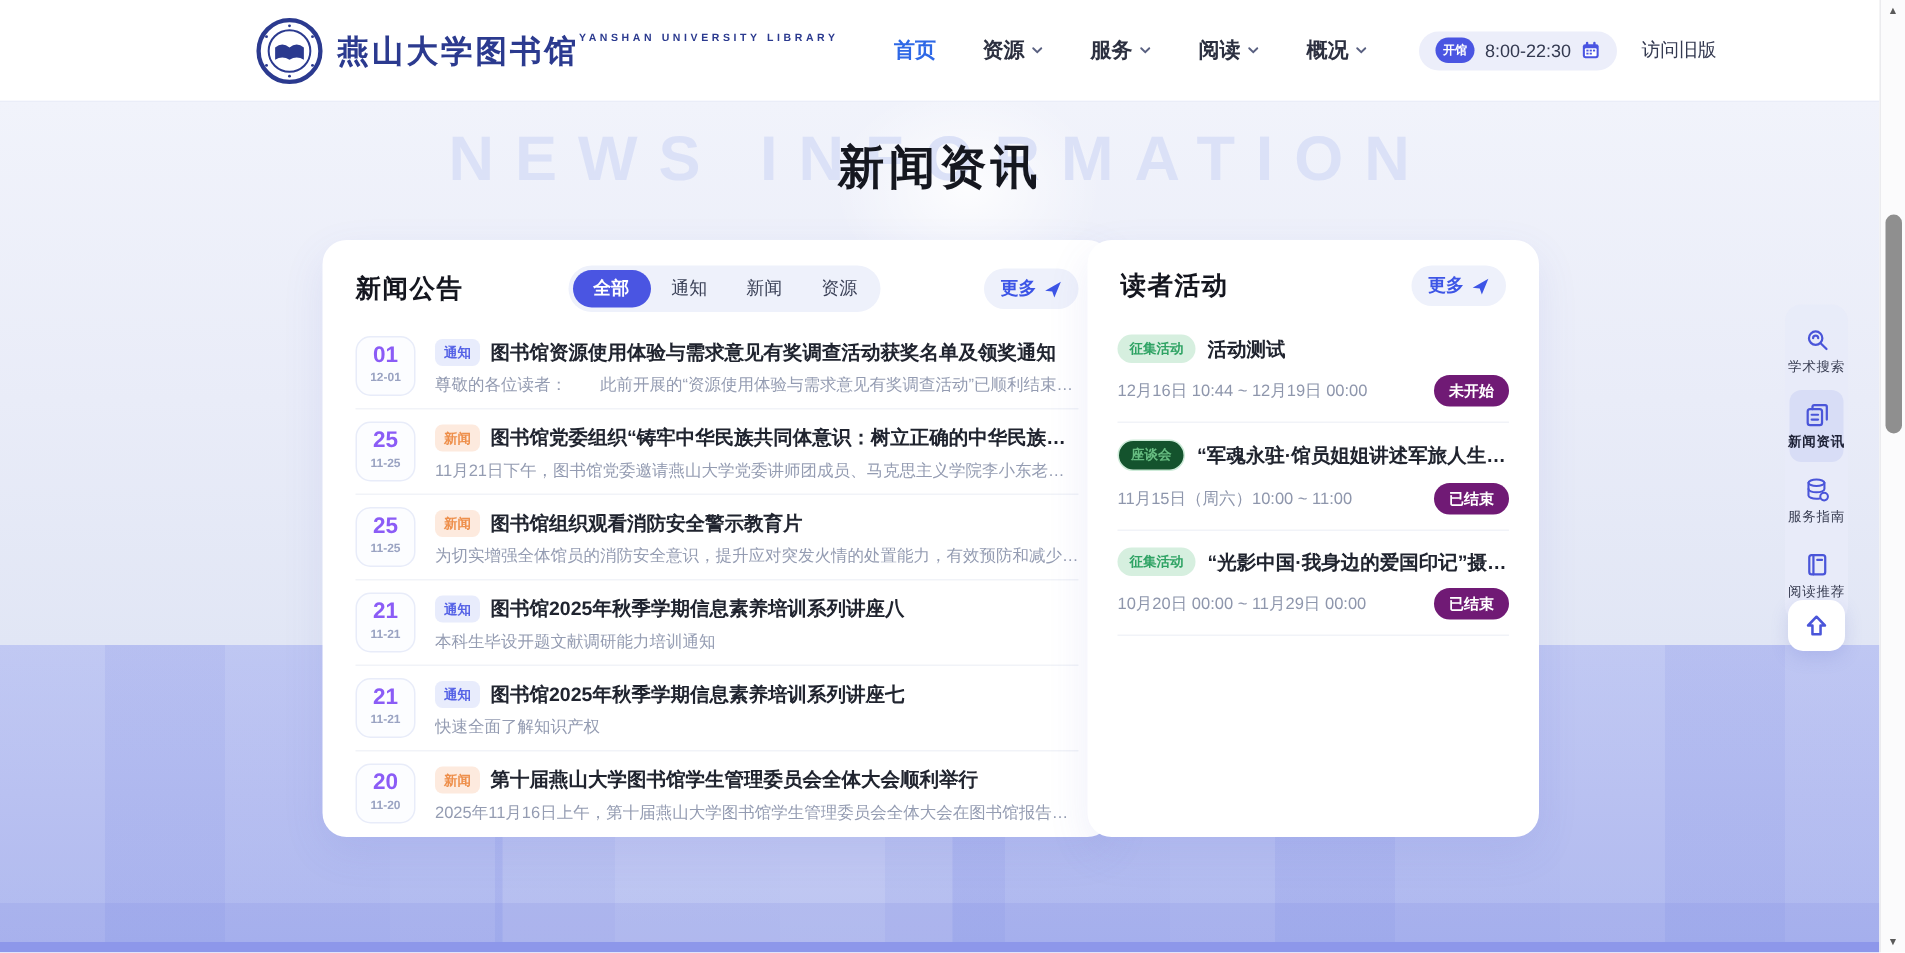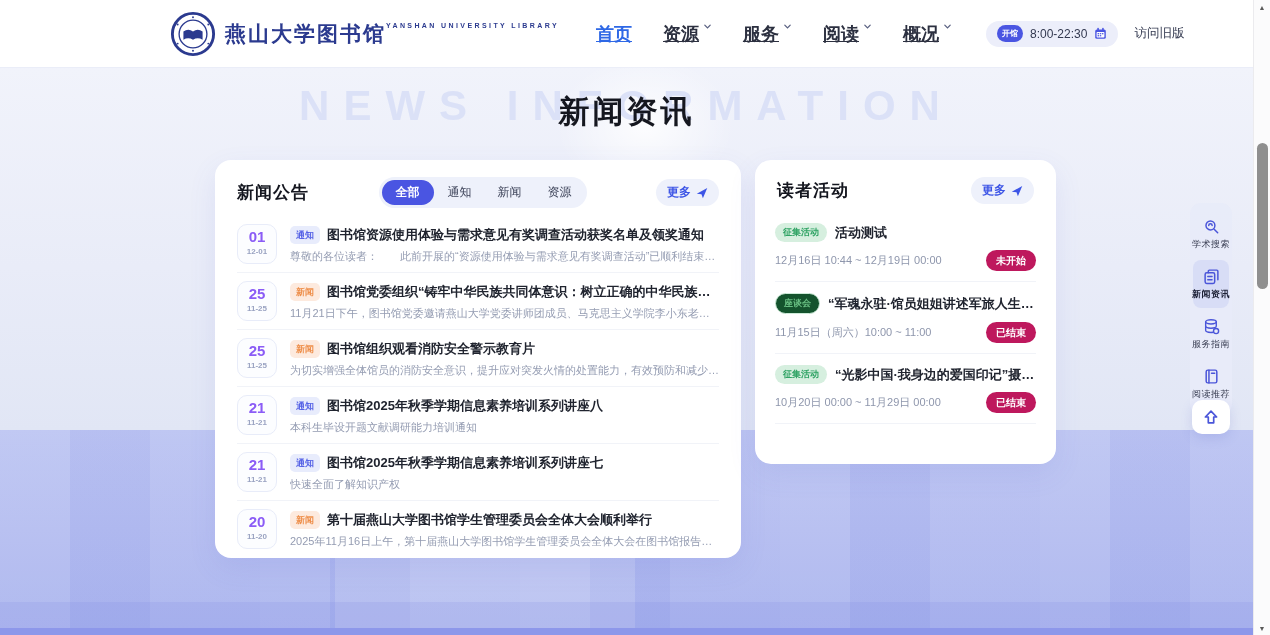--- a/index.html
+++ b/index.html
@@ -7,21 +7,21 @@
   .page { position:relative; width:1270px; height:635px; background:#fff; overflow:hidden; }
 
   
   .site-header { position:absolute; left:0; top:0; width:1253px; height:67px; background:#fff;
     display:flex; align-items:center; z-index:6; padding-left:170px; box-shadow:0 1px 0 rgba(120,130,200,0.05); }
   .logo { display:flex; align-items:center; gap:9px; cursor:pointer; }
   .logo-text { display:flex; flex-direction:row; }
   .logo-cn { font-size:21px; font-weight:bold; color:#2b3a8f; letter-spacing:2px; font-family:"Liberation Serif", serif; }
   .logo-en { font-size:7px; font-weight:bold; color:#2b3a8f; letter-spacing:2.4px; margin-top:2px; }
   .main-nav { display:flex; align-items:center; gap:31px; margin-left:37px; }
-  .nav-item { font-size:18px; color:#2c3040; font-weight:600; display:flex; align-items:flex-start; gap:4px; cursor:pointer; white-space:nowrap;text-decoration:underline; }
+  .nav-item { font-size:14px; color:#2c3040; font-weight:600; display:flex; align-items:center; gap:4px; cursor:pointer; white-space:nowrap; }
   .nav-item.active { color:#2e68e6; }
   .info-pill { margin-left:34px; height:26px; background:#eceefa; border-radius:14px; display:flex; align-items:center; gap:7px; padding:0 11px; font-size:12px; color:#333950; white-space:nowrap; }
   .open-badge { background:#4a55e2; color:#fff; font-size:8px; padding:3px 5px; border-radius:9px; font-weight:bold; }
   .old-version { margin-left:16px; font-size:12.5px; color:#333950; cursor:pointer; white-space:nowrap; }
 
   
   .hero { position:absolute; top:67px; left:0; width:1253px; height:363px;
     background:linear-gradient(180deg,#f1f3fb 0%, #e9ecf8 55%, #e1e6f5 100%); z-index:1; }
   .hero::before { content:""; position:absolute; left:555px; top:-12px; width:180px; height:140px;
     background:radial-gradient(ellipse at center, rgba(255,255,255,0.85), rgba(255,255,255,0) 70%); }
@@ -35,21 +35,21 @@
       linear-gradient(180deg, #bcc4f2 0%, #aab4ee 100%); }
   .pb1 { position:absolute; left:335px; top:0; width:300px; height:198px; background:rgba(255,255,255,0.16); }
   .pb2 { position:absolute; left:520px; top:0; width:115px; height:110px; background:rgba(150,158,235,0.35); }
   .pb3 { position:absolute; left:0; top:172px; width:100%; height:26px; background:rgba(130,140,225,0.18); }
   .footer-strip { position:absolute; top:628px; left:0; width:1253px; height:7px; background:#8d97ea; z-index:2; }
 
   
   .card { position:absolute; top:160px; background:#fff; border-radius:16px;
     box-shadow:0 10px 28px rgba(88,99,206,0.10); z-index:4; }
   .news-card { left:215px; width:526px; height:398px; }
-  .act-card { left:755px; width:301px; height:304px; }
+  .act-card { left:725px; width:301px; height:398px; }
   .card-head { display:flex; align-items:center; justify-content:space-between; padding:17px 22px 8px; }
   .card-title { font-size:17px; font-weight:bold; color:#14161f; letter-spacing:1px; }
   .tabs { background:#eef1fb; border-radius:999px; padding:3px; display:flex; gap:2px; }
   .tab { font-size:12px; color:#3c4258; padding:4px 12px; border-radius:999px; cursor:pointer; white-space:nowrap; }
   .tab.active { background:#4a55e2; color:#fff; font-weight:bold; padding:4px 14px; }
   .more-btn { background:#eef1fb; color:#3d55e6; font-size:12px; border-radius:999px; padding:5px 11px;
     display:flex; align-items:center; gap:5px; border:none; cursor:pointer; font-weight:600; font-family:inherit; }
 
   .news-list { padding:0 22px; }
   .news-item { display:flex; gap:13px; padding:8px 0 8px; border-bottom:1px solid #f1f3f8; align-items:flex-start; cursor:pointer; }
@@ -67,21 +67,21 @@
 
   .act-list { padding:0 20px; }
   .act-item { padding:11px 0 10px; border-bottom:1px solid #f1f3f8; cursor:pointer; }
   .aline1 { display:flex; align-items:center; gap:8px; min-width:0; }
   .atag { font-size:9px; padding:3px 8px; border-radius:999px; white-space:nowrap; font-weight:600; }
   .atag.a-solid { background:#d6efdf; color:#2fa364; }
   .atag.a-outline { background:#14532d; color:#67bd81; border:1px solid #cdebd8; }
   .act-title { font-size:13px; font-weight:bold; color:#20242f; white-space:nowrap; overflow:hidden; text-overflow:ellipsis; }
   .aline2 { display:flex; align-items:center; justify-content:space-between; margin-top:8px; }
   .act-time { font-size:11px; color:#8e96ac; }
-  .status { background:#be185d; color:#fff; font-size:10px; padding:3.5px 10px; border-radius:999px; font-weight:600; }
+  .status { background:#701a75; color:#fff; font-size:10px; padding:3.5px 10px; border-radius:999px; font-weight:600; }
 
   
   .quick-sidebar { position:absolute; left:1190px; top:203px; width:42px; background:rgba(232,235,249,0.95);
     border-radius:11px; padding:7px 0; z-index:5; display:flex; flex-direction:column; gap:2px; }
   .qs-item { display:flex; flex-direction:column; align-items:center; gap:3px; padding:8px 0 7px; margin:0 3px; border-radius:8px; cursor:pointer; }
   .qs-item.active { background:#d8ddf6; }
   .qs-label { font-size:9px; color:#383d52; letter-spacing:0.5px; white-space:nowrap; }
   .qs-item.active .qs-label { font-weight:bold; color:#1d2136; }
   .back-top { position:absolute; left:1192px; top:400px; width:38px; height:34px; background:#fff; border:none;
     border-radius:10px; box-shadow:0 4px 12px rgba(90,100,200,0.18); z-index:5; display:flex; align-items:center; justify-content:center; cursor:pointer; }

